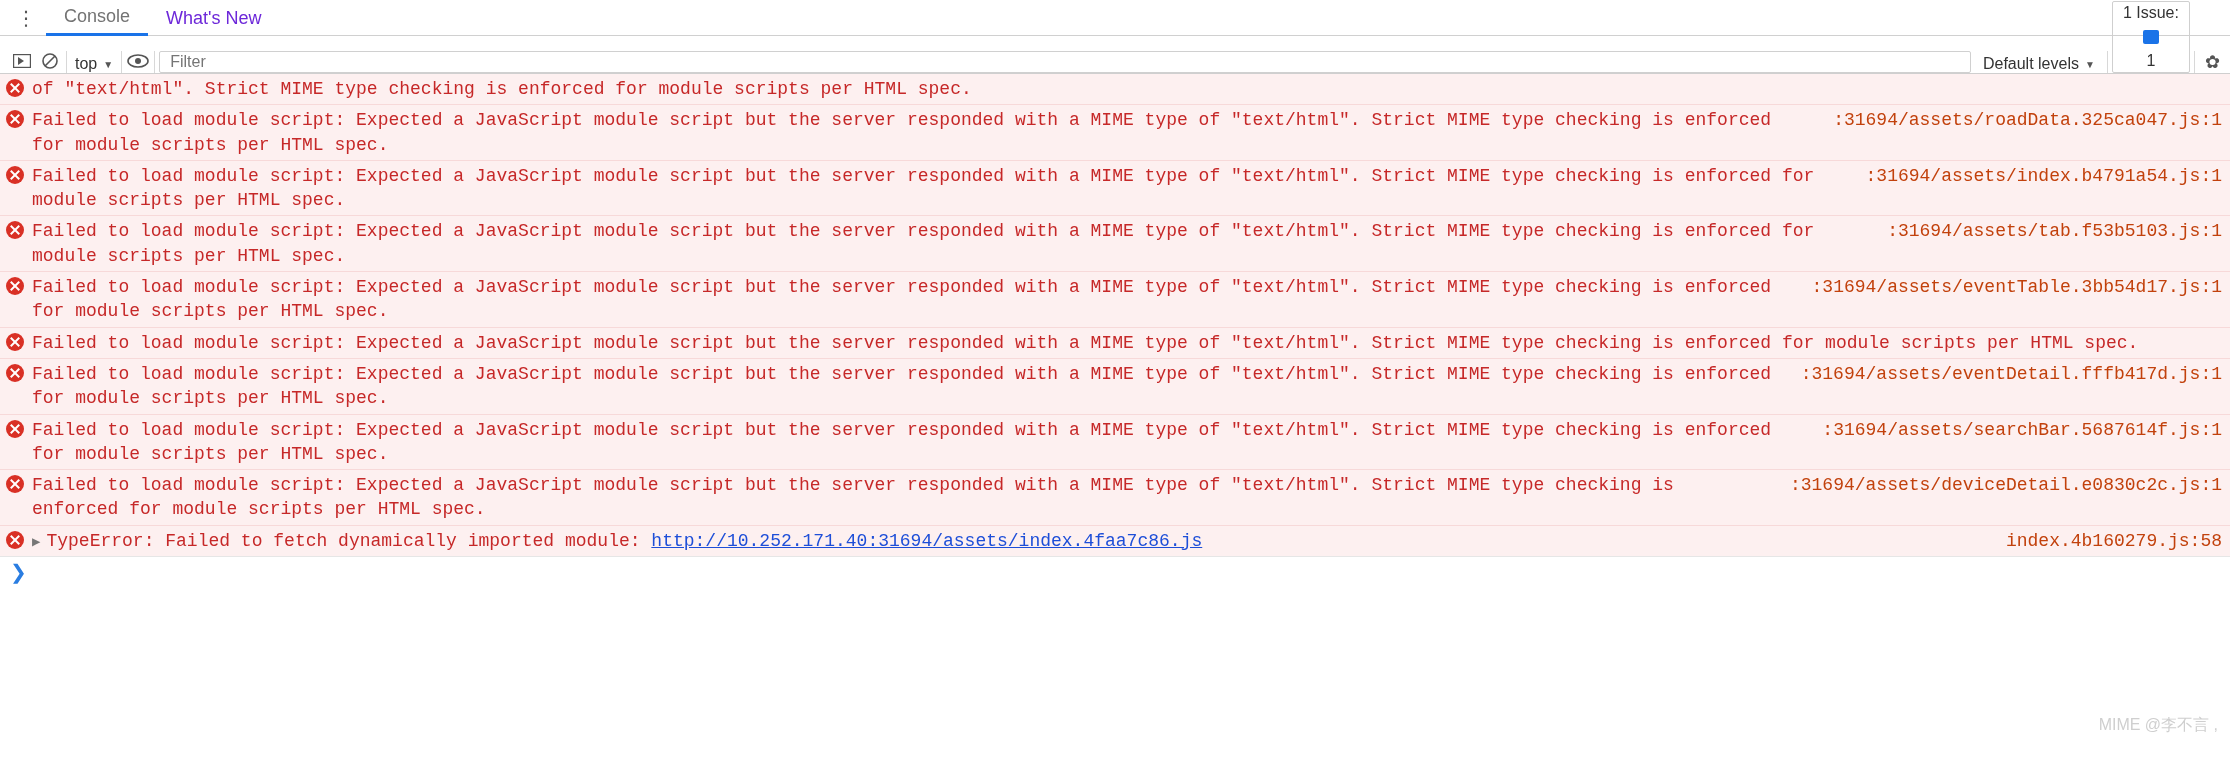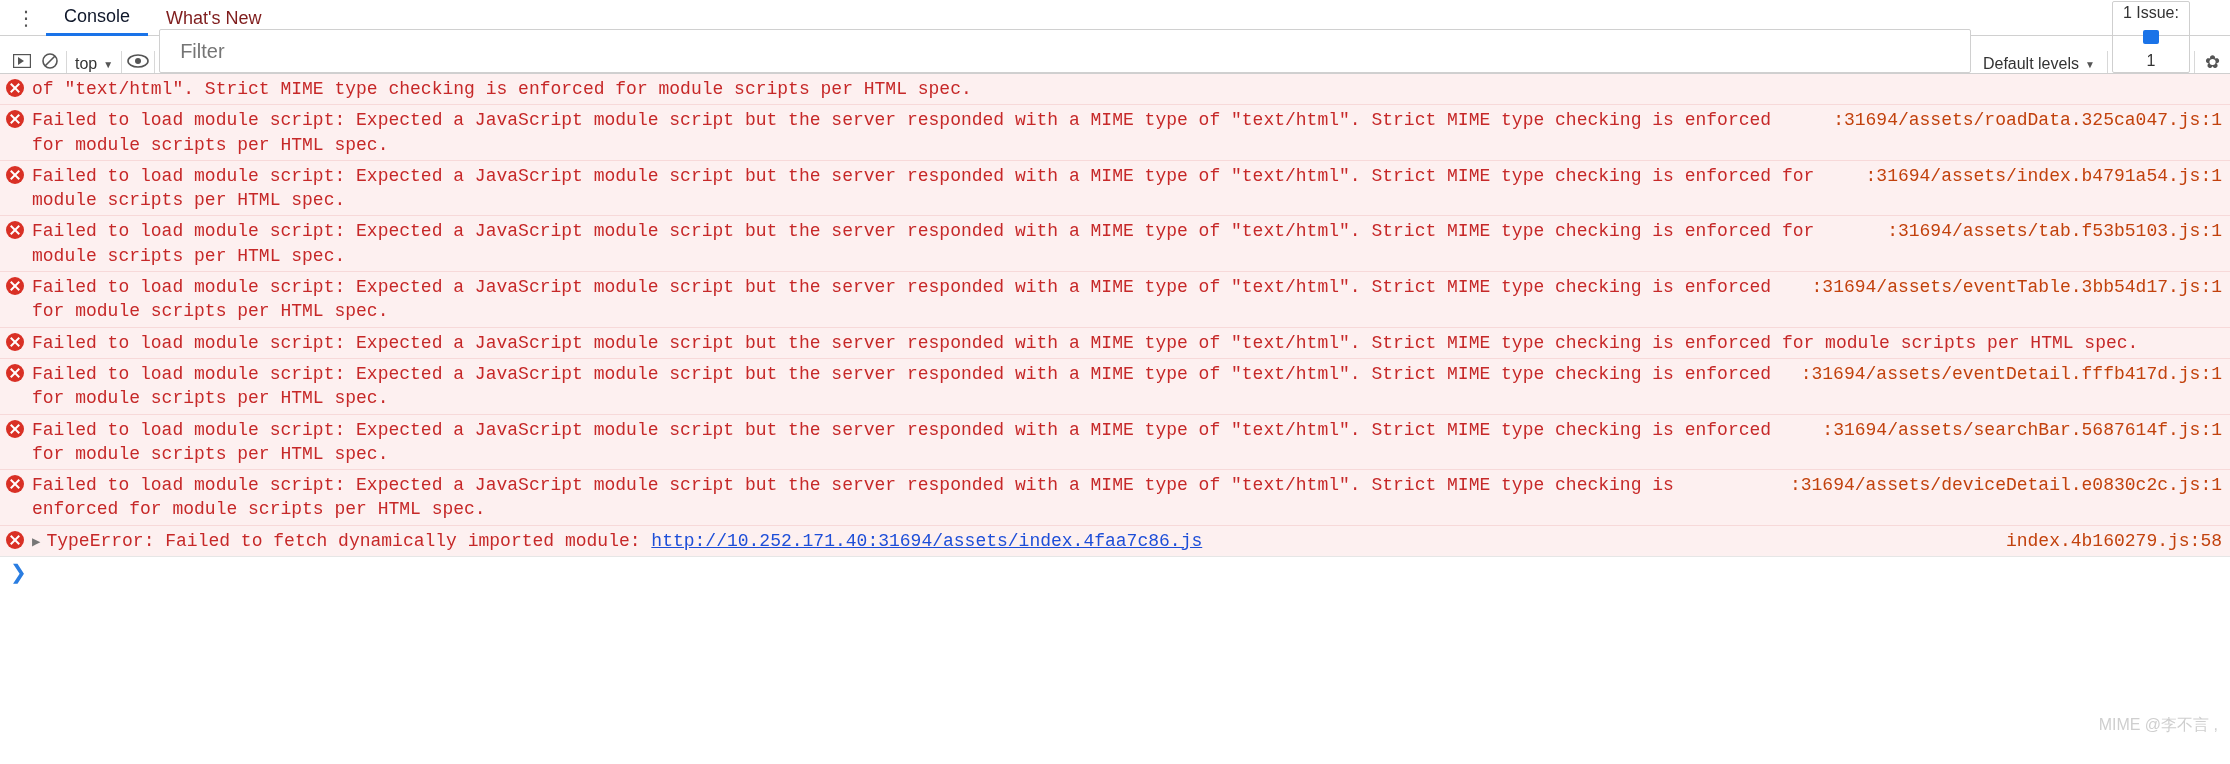--- a/index.html
+++ b/index.html
@@ -9,34 +9,34 @@
     color: #333;
     background: #fff;
     width: 2230px;
   }
   .tabbar {
     display: flex; align-items: center; height: 36px;
     border-bottom: 1px solid #d0d0d0; padding: 0 6px;
     font-size: 18px;
   }
   .tabbar .kebab { font-size: 20px; padding: 0 10px; color: #555; }
-  .tabbar .tab { padding: 7px 18px 6px; color: #7f1d1d; cursor: default; }
-  .tabbar .tab.active { color: #0f172a; border-bottom: 3px solid #1a73e8; }
+  .tabbar .tab { padding: 7px 18px 6px; color: #6d28d9; cursor: default; }
+  .tabbar .tab.active { color: #737373; border-bottom: 3px solid #1a73e8; }
   .toolbar {
     display: flex; align-items: flex-end; height: 38px; gap: 4px;
     padding: 0 10px; border-bottom: 1px solid #cfcfcf;
     font-size: 16px;
   }
   .iconbtn { display:flex; align-items:center; justify-content:center; width:24px; height:24px; color:#555; }
   .sep { width:1px; height:22px; background:#d8d8d8; }
   .context-sel { display:flex; align-items:center; gap:6px; color:#333; padding:0 4px; }
   .tri { font-size:10px; color:#555; }
   .filter {
-    flex:1; height:44px; border:1px solid #d0d0d0; border-radius:2px;
-    padding:0 20px; font-size:20px; color:#888; background:#fff;
+    flex:1; height:22px; border:1px solid #d0d0d0; border-radius:2px;
+    padding:0 10px; font-size:16px; color:#888; background:#fff;
   }
   .levels { display:flex; align-items:center; gap:6px; padding:0 8px; color:#333; }
   .issues {
     display:flex; align-items:center; gap:8px;
     border:1px solid #cfcfcf; border-radius:2px; padding:2px 10px;
     color:#333;
     flex-direction:column;
   }
   .chatico { width:16px; height:14px; background:#1a73e8; border-radius:2px; position:relative; }
   .chatico::after { content:""; position:absolute; left:3px; bottom:-4px; border:4px solid transparent; border-top-color:#1a73e8; }

